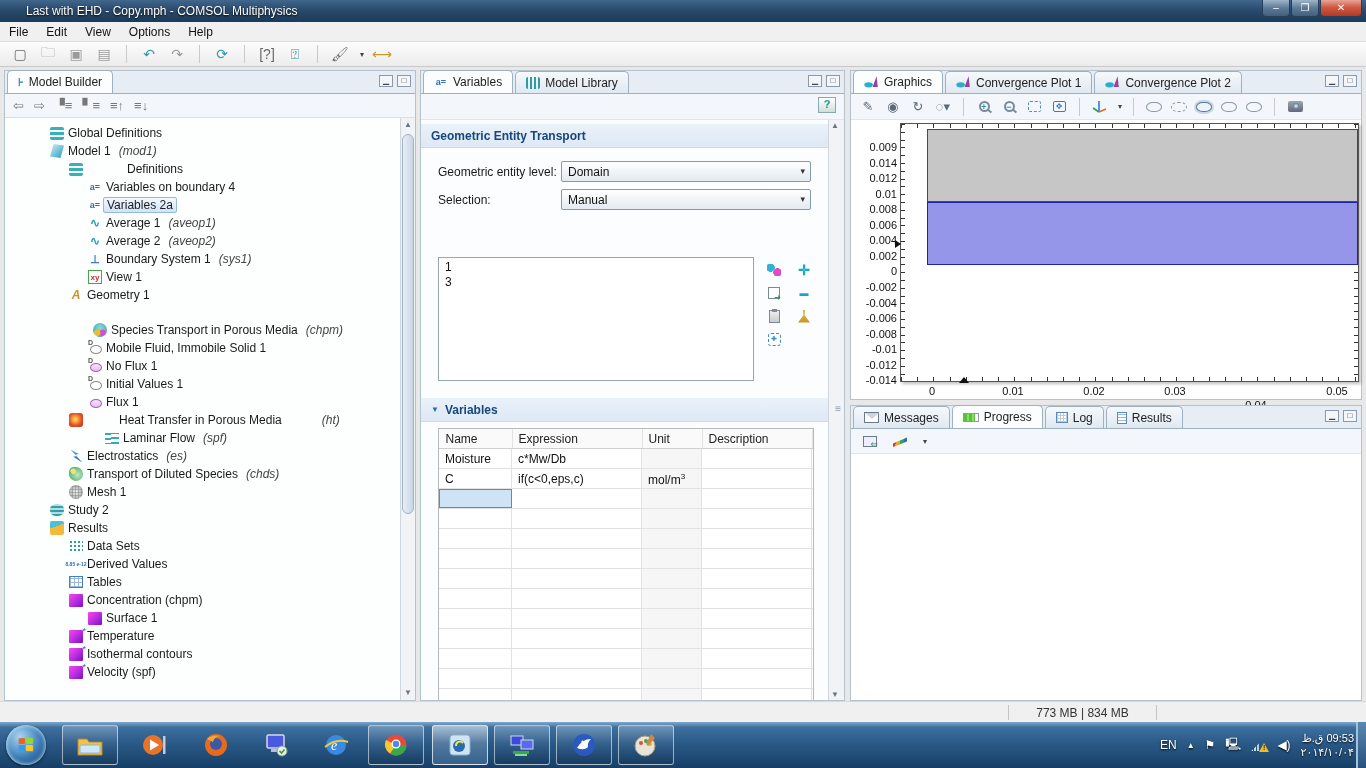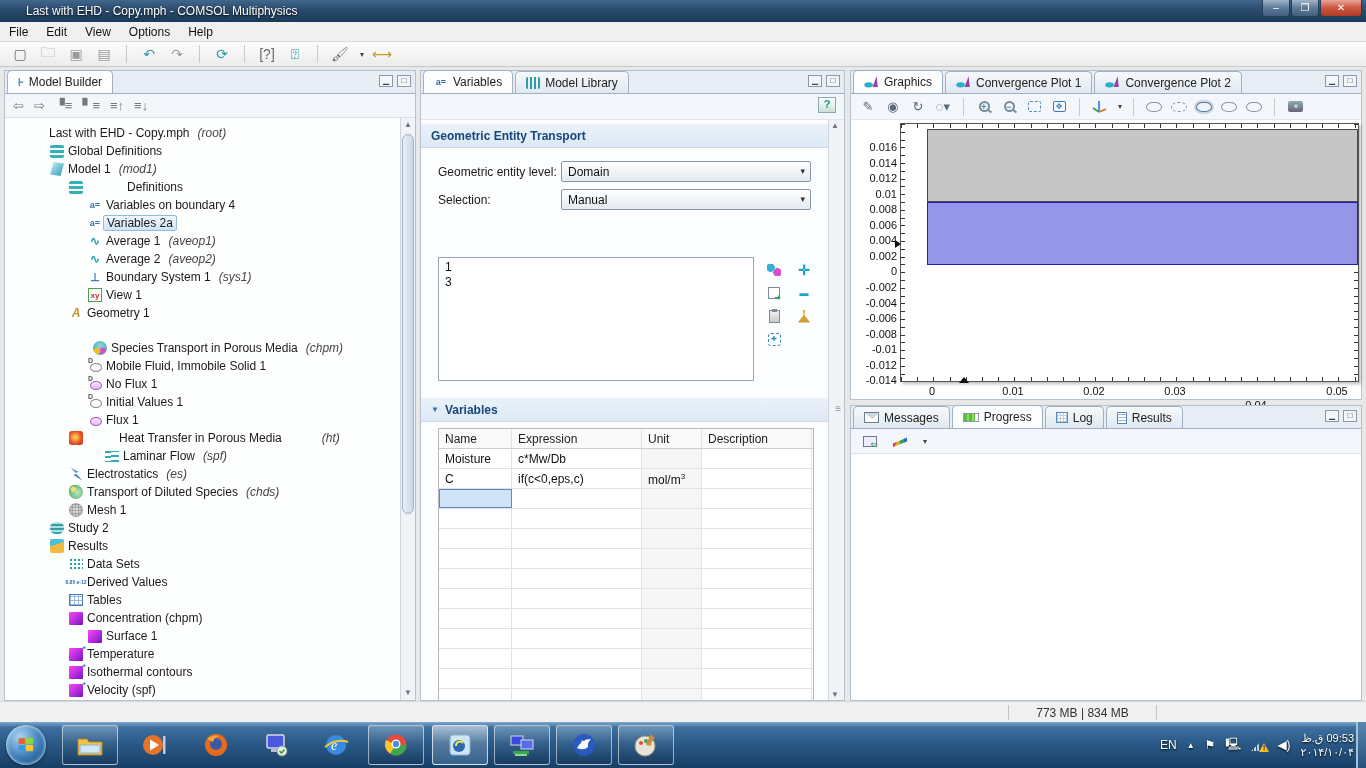--- a/index.html
+++ b/index.html
@@ -108,21 +108,21 @@
   .ic-copy { width:12px; height:12px; border:1px solid #7a8a9a; background:#fff; position:relative; }
   .ic-copy::after { content:"➜"; position:absolute; right:-2px; bottom:-4px; font-size:8px; color:#2f9c4f; }
   .ic-paste { width:11px; height:13px; border:1px solid #7a8a9a; background:linear-gradient(#eee,#ccc); position:relative; }
   .ic-paste::before { content:""; position:absolute; top:-2px; left:2px; width:5px; height:3px; background:#889; }
   .ic-zoomsel { width:13px; height:13px; border:1px dashed #3a8abd; border-radius:3px; position:relative; }
   .ic-zoomsel::after { content:"✚"; position:absolute; inset:0; color:#3a8abd; font-size:7px; display:flex; align-items:center; justify-content:center; }
 
   
   #var-table { position:absolute; left:17px; border:1px solid #b8b8b8; background:#fff; }
   .vrow { display:flex; height:20px; border-bottom:1px solid #e2e2e2; }
-  .vrow.head { background:#fafafa; border-bottom:1px solid #cfcfcf; }
+  .vrow.head { background:#fafafa; border-bottom:1px solid #cfcfcf;justify-content:center; }
   .vcell { border-right:1px solid #e2e2e2; padding:3px 0 0 6px; overflow:hidden; white-space:nowrap; color:#111; }
   .vrow.head .vcell { color:#222; }
   .vcell.unitcol { background:#f6f6f6; }
   .vcell.selcell { background:#cfe3f7; border:1px solid #5a8bc4; }
   sup { font-size:8px; }
 
   
   .set-vscroll { position:absolute; top:49px; right:0; width:16px; bottom:0; background:#f1f3f6; border-left:1px solid #d0d6dd; }
   .sash-grip { position:absolute; font-size:10px; color:#8a98a8; }
 
@@ -252,25 +252,20 @@
     </div>
     <div id="mb-toolbar">
         <span class="mbtn c-teal">⇦</span>
         <span class="mbtn c-gray">⇨</span>
         <span class="mbtn">▝≡</span>
         <span class="mbtn">▘≡</span>
         <span class="mbtn">≡↑</span>
         <span class="mbtn">≡↓</span>
       </div>
     <div id="tree" style="padding-top: 6px;">
-        <div class="tree-row" style="padding-left: 26px;">
-          <span class="ti t-root"></span>
-          <span class="lbl">Last with EHD - Copy.mph</span>
-          <span class="tree-tag">(root)</span>
-        </div>
         <div class="tree-row" style="padding-left: 45px;">
           <span class="ti t-gdef"></span>
           <span class="lbl">Global Definitions</span>
         </div>
         <div class="tree-row" style="padding-left: 45px;">
           <span class="ti t-model"></span>
           <span class="lbl">Model 1</span>
           <span class="tree-tag">(mod1)</span>
         </div>
         <div class="tree-row" style="padding-left: 64px; gap: 44px;">
@@ -631,21 +626,21 @@
     <div id="plot-area">
       <div id="plot-frame">
         <div class="tickstrip-l"></div>
         <div class="tickstrip-b"></div>
         <div class="tickstrip-t"></div>
         <div class="tickstrip-r"></div>
         <div class="geom-rect" style="top:5px; height:73px; background:#c6c6c6; border:1px solid #4a4a4a;"></div>
         <div class="geom-rect" style="top:78px; height:63px; background:#9595ea; border:1px solid #2020b4;"></div>
       </div>
       <div id="ytick-labels">
-          <div class="ytick-lbl" style="left: 2px; top: 21px;">0.016</div>
+          <div class="ytick-lbl" style="left: 2px; top: 21px;">0.009</div>
           <div class="ytick-lbl" style="left: 2px; top: 36.55px;">0.014</div>
           <div class="ytick-lbl" style="left: 2px; top: 52.1px;">0.012</div>
           <div class="ytick-lbl" style="left: 2px; top: 67.65px;">0.01</div>
           <div class="ytick-lbl" style="left: 2px; top: 83.2px;">0.008</div>
           <div class="ytick-lbl" style="left: 2px; top: 98.75px;">0.006</div>
           <div class="ytick-lbl" style="left: 2px; top: 114.3px;">0.004</div>
           <div class="ytick-lbl" style="left: 2px; top: 129.85px;">0.002</div>
           <div class="ytick-lbl" style="left: 2px; top: 145.4px;">0</div>
           <div class="ytick-lbl" style="left: 2px; top: 160.95px;">-0.002</div>
           <div class="ytick-lbl" style="left: 2px; top: 176.5px;">-0.004</div>

